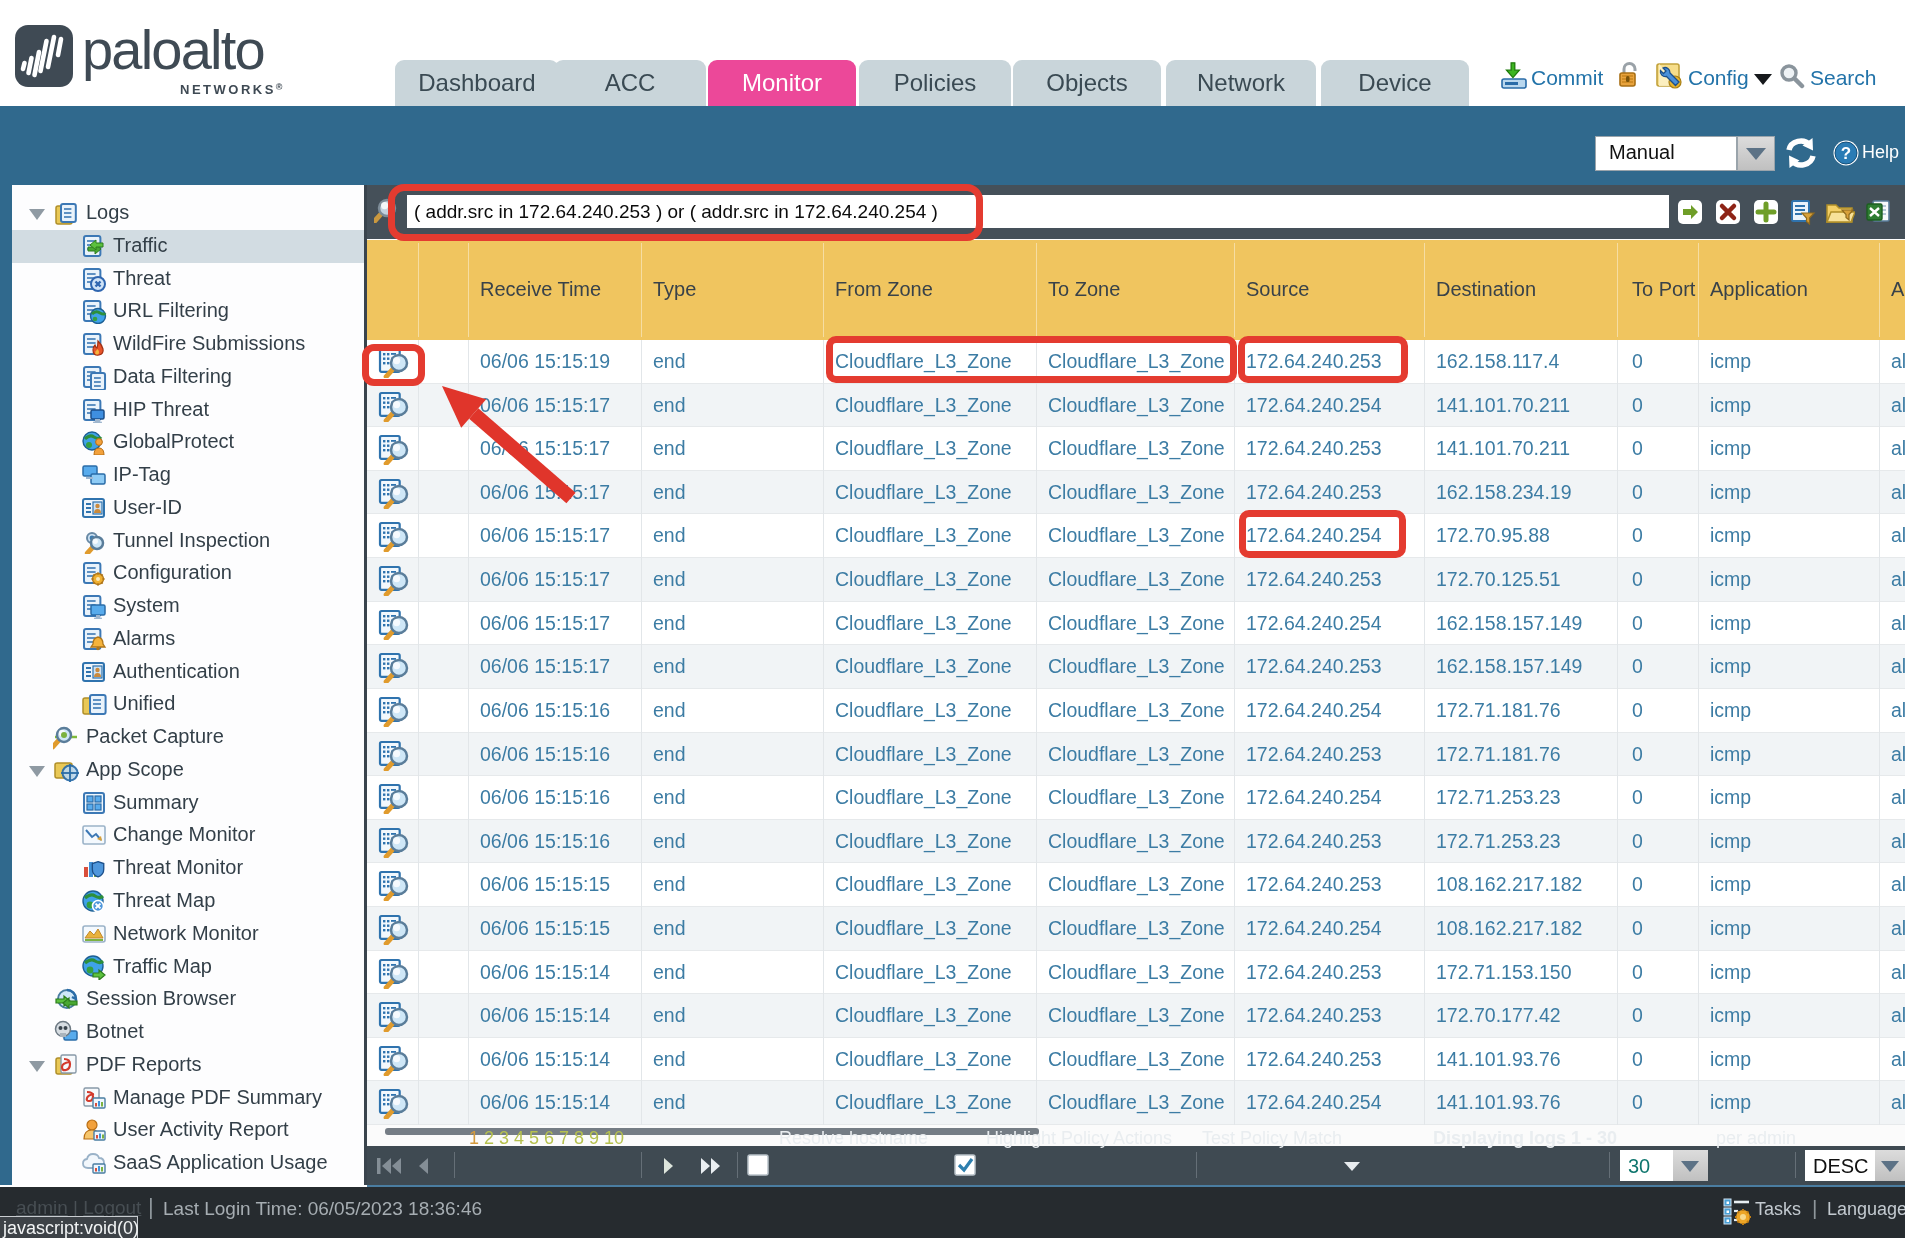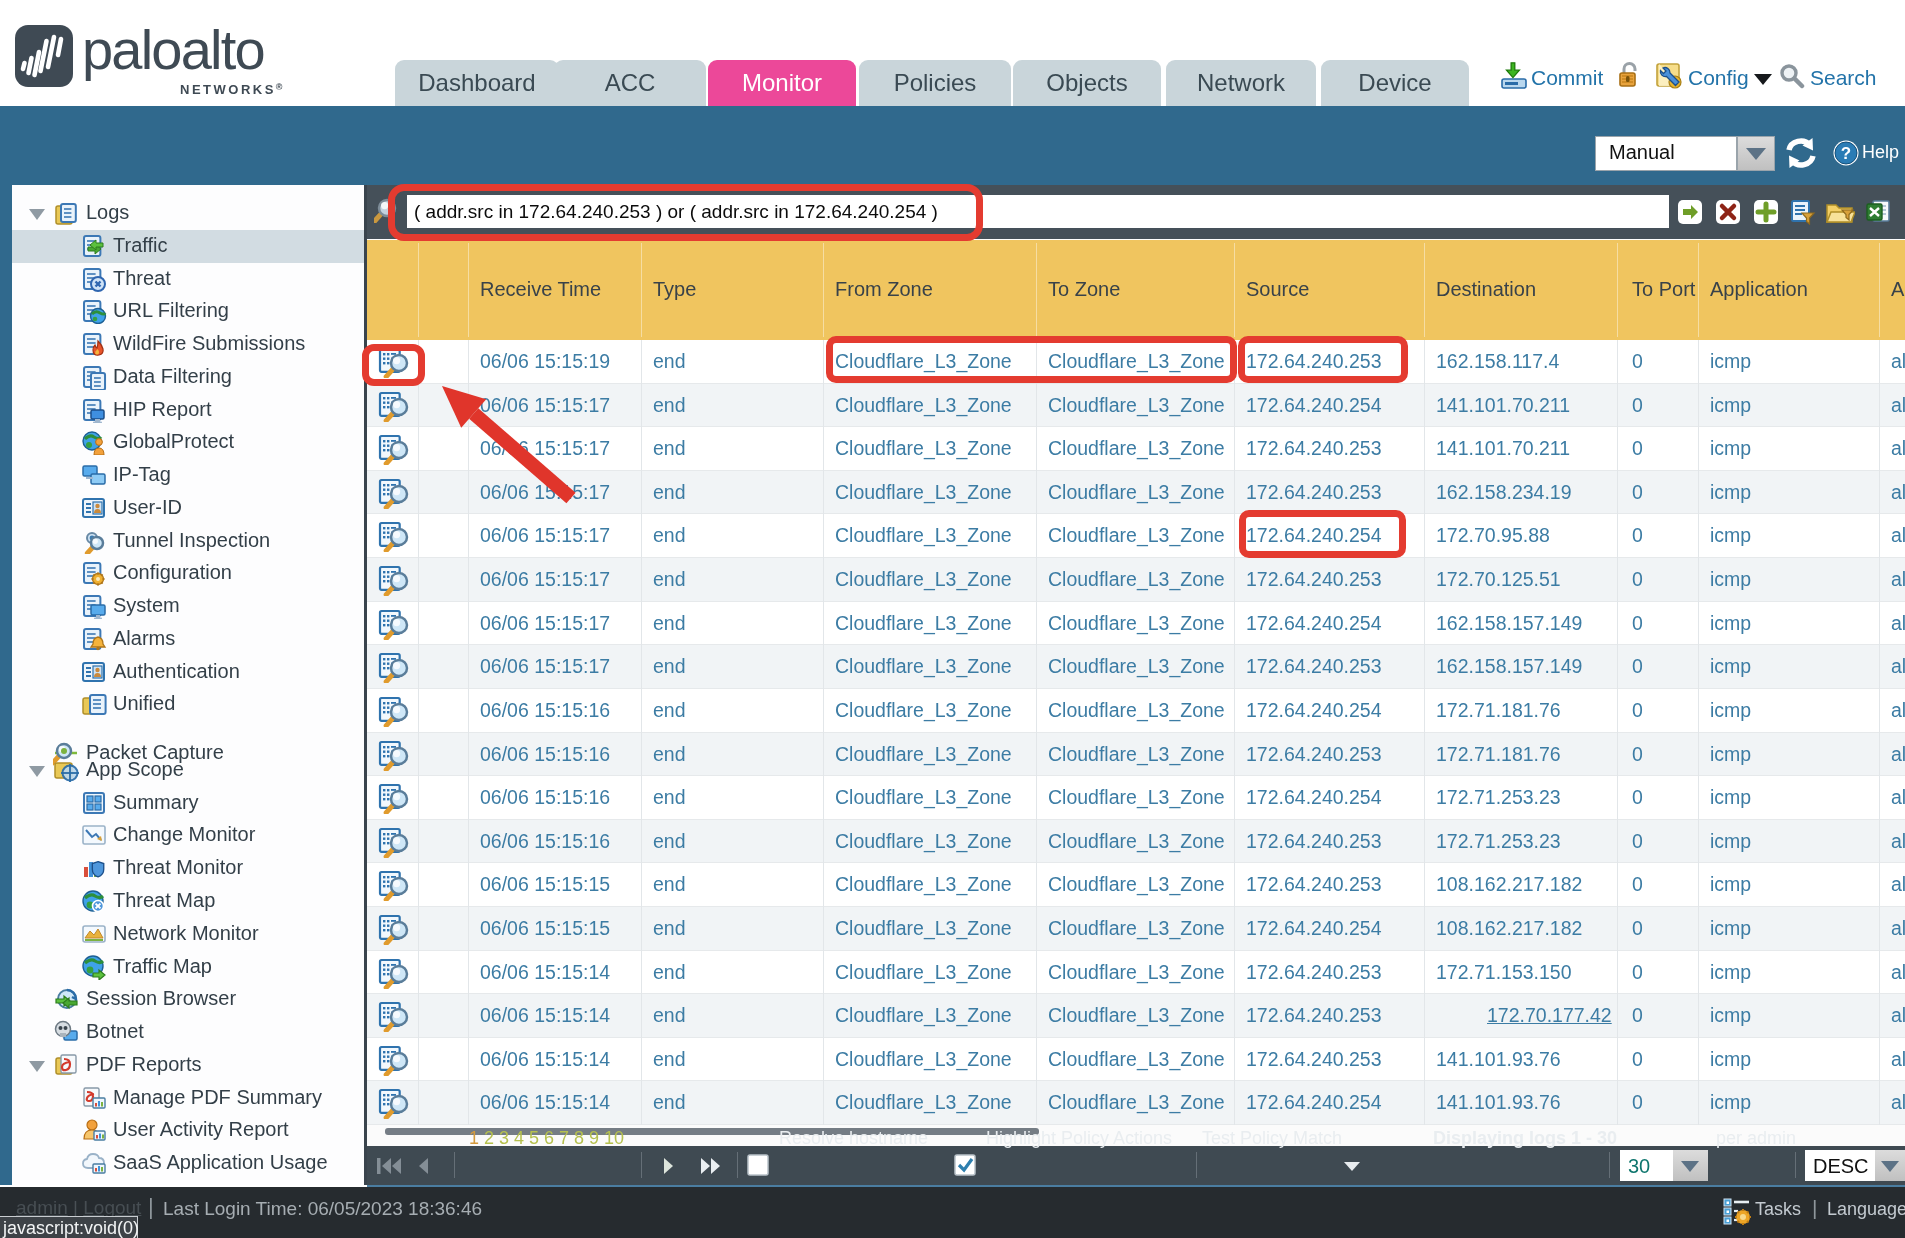--- a/index.html
+++ b/index.html
@@ -187,21 +187,21 @@
         <rect x="3" y="3" width="16.38" height="19.95" rx="2" fill="#eaf3fb" stroke="#3c78b5" stroke-width="2"></rect>
         <g stroke="#3c78b5" stroke-width="1.6">
           <line x1="6" y1="8" x2="14.6" y2="8"></line>
           <line x1="6" y1="12" x2="14.6" y2="12"></line>
           <line x1="6" y1="16" x2="14.6" y2="16"></line>
         </g>
         <rect x="10" y="13" width="13" height="9" rx="1.5" fill="#3f8fe0" stroke="#1c4f8a" stroke-width="1.5"></rect>
         <rect x="14" y="22" width="5" height="3" fill="#9fb6ce"></rect>
         <rect x="12" y="24.5" width="9" height="2" rx="1" fill="#9fb6ce"></rect>
       </svg></span>
-    <span class="tlabel" style="left:101px;">HIP Report</span>
+    <span class="tlabel" style="left:101px;">HIP Threat</span>
   </div>
 <div class="trow" style="top:426.3px;">
     <span class="ticon" style="left:69px;"><svg width="26" height="26" viewBox="0 0 26 26" style="">
         <circle cx="11" cy="12" r="9" fill="#3fa2e8" stroke="#1d5f94" stroke-width="1.4"></circle>
         <path d="M4 10 q5 -5 9 -2 q5 3 7 0" stroke="#2d8f3c" stroke-width="3" fill="none"></path>
         <circle cx="8" cy="16" r="3" fill="#35a043"></circle>
         <circle cx="18" cy="13" r="3.4" fill="#f2a13c" stroke="#b86e14" stroke-width="1"></circle>
         <path d="M13 26 q0 -7 5 -7 q5 0 5 7z" fill="#f2a13c" stroke="#b86e14" stroke-width="1"></path>
       </svg></span>
     <span class="tlabel" style="left:101px;">GlobalProtect</span>
@@ -303,21 +303,21 @@
         <rect x="2" y="7" width="15" height="16" rx="2" fill="#e9c856" stroke="#b08f28" stroke-width="1.5"></rect>
         <rect x="9" y="4" width="15.600000000000001" height="19.0" rx="2" fill="#eaf3fb" stroke="#3c78b5" stroke-width="2"></rect>
         <g stroke="#3c78b5" stroke-width="1.6">
           <line x1="12" y1="9" x2="20.0" y2="9"></line>
           <line x1="12" y1="13" x2="20.0" y2="13"></line>
           <line x1="12" y1="17" x2="20.0" y2="17"></line>
         </g>
       </svg></span>
     <span class="tlabel" style="left:101px;">Unified</span>
   </div>
-<div class="trow" style="top:721.2px;margin-top:16px;">
+<div class="trow" style="top:721.2px;">
     <span class="ticon" style="left:41px;"><svg width="26" height="26" viewBox="0 0 26 26" style="">
         <line x1="2" y1="13" x2="24" y2="13" stroke="#7fba3c" stroke-width="2.5"></line>
         <line x1="6.1000000000000005" y1="15.899999999999999" x2="-0.20000000000000107" y2="22.9" stroke="#e09b2d" stroke-width="5" stroke-linecap="round"></line>
         <circle cx="11" cy="11" r="7" fill="#cfe7f7" stroke="#5a7d9a" stroke-width="2.5"></circle>
         <circle cx="8.9" cy="8.9" r="3.15" fill="#ffffff" opacity="0.8"></circle>
         <circle cx="11" cy="11" r="3" fill="#7cb23f"></circle>
       </svg></span>
     <span class="tlabel" style="left:74px;">Packet Capture</span>
   </div>
 <div class="trow" style="top:753.9px;">
@@ -929,21 +929,21 @@
         <rect x="13" y="16.0" width="5" height="1.8" fill="#2f73ae"></rect>
         <line x1="15.4" y1="22.6" x2="8.2" y2="30.6" stroke="#e09b2d" stroke-width="5" stroke-linecap="round"></line>
         <circle cx="21" cy="17" r="8" fill="#cfe7f7" stroke="#5a7d9a" stroke-width="2.5"></circle>
         <circle cx="18.6" cy="14.6" r="3.6" fill="#ffffff" opacity="0.8"></circle>
       </svg></span>
     <span class="dc" style="left:113px;">06/06 15:15:14</span>
     <span class="dc" style="left:286px;">end</span>
     <span class="dc" style="left:468px;">Cloudflare_L3_Zone</span>
     <span class="dc" style="left:681px;">Cloudflare_L3_Zone</span>
     <span class="dc" style="left:879px;">172.64.240.253</span>
-    <span class="dc" style="left:1120px; text-decoration:underline;">172.70.177.42</span>
+    <span class="dc" style="left:1069px; ">172.70.177.42</span>
     <span class="dc" style="left:1265px;">0</span>
     <span class="dc" style="left:1343px;">icmp</span>
     <span class="dc" style="left:1524px;">allow</span>
   </div>
 <div class="drow" style="top:1037.8px;height:43.61px;background:#ffffff;">
     <span class="dicon"><svg width="32" height="32" viewBox="0 0 32 32" style="">
         <rect x="2" y="3" width="19.68" height="22.799999999999997" rx="1.5" fill="#f2f8fd" stroke="#2f73ae" stroke-width="2.2"></rect>
         <rect x="5" y="7.0" width="2.4" height="2.4" fill="#2f73ae"></rect>
         <rect x="9" y="7.0" width="2.4" height="2.4" fill="#2f73ae"></rect>
         <rect x="5" y="11.5" width="2.4" height="2.4" fill="#2f73ae"></rect>

